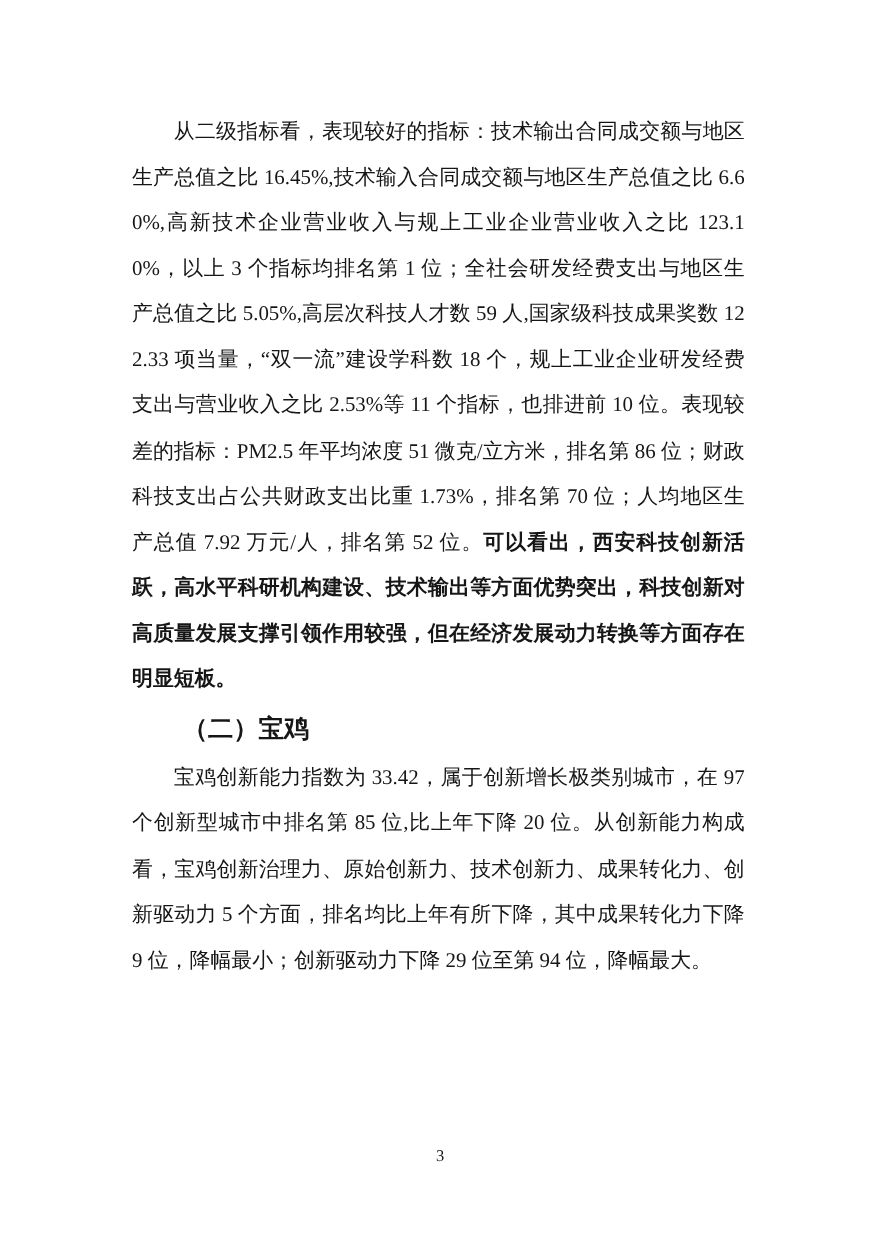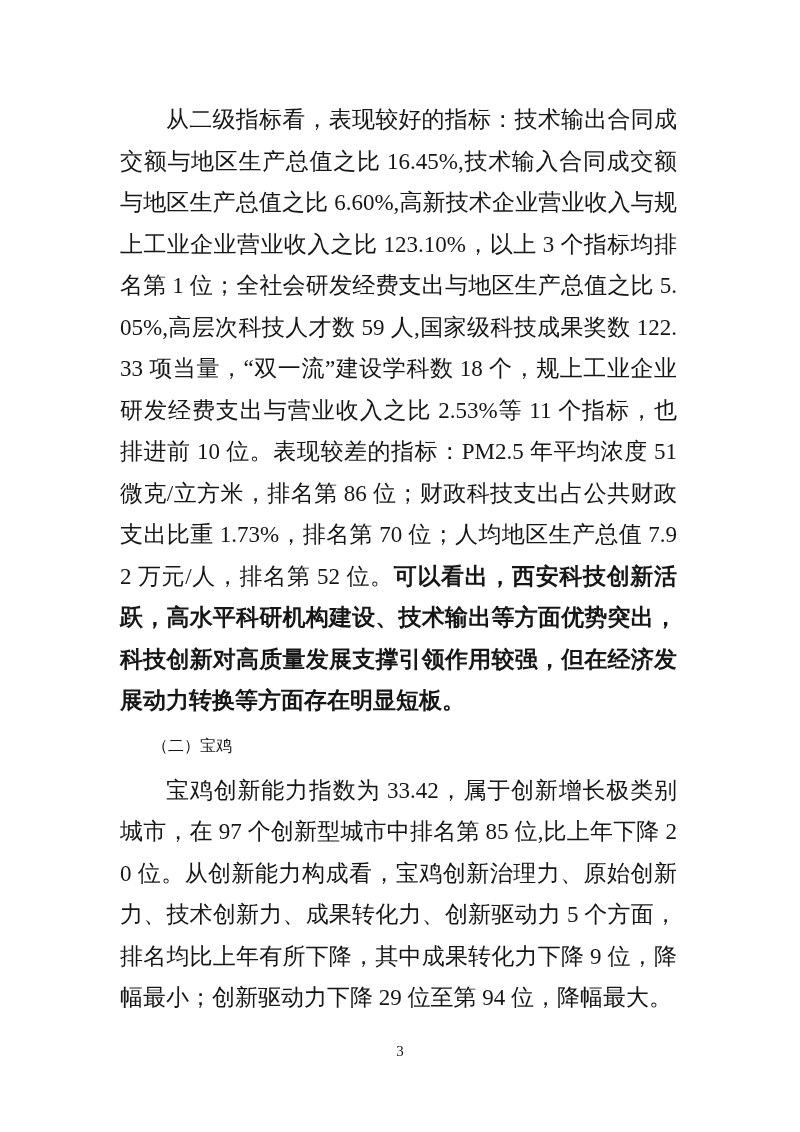--- a/index.html
+++ b/index.html
@@ -21,35 +21,35 @@
     overflow: hidden;
   }
   .content {
     position: absolute;
     left: 120px;
     top: 99px;
     width: 557px;
   }
   .para {
     margin: 0;
-    font-size: 23px;
+    font-size: 19px;
     line-height: 41.5px;
     text-align: justify;
     text-justify: inter-ideograph;
     text-indent: 2em;
     word-break: break-all;
   }
   .para .emph {
     font-weight: 700;
   }
   .section-heading {
     margin: 0;
-    font-size: 16px;
+    font-size: 23px;
     line-height: 48px;
-    font-weight: 400;
+    font-weight: 700;
     text-indent: 2em;
   }
   .footer-page-number {
     position: absolute;
     left: 0;
     right: 0;
     top: 1041px;
     text-align: center;
     font-size: 15px;
     line-height: 20px;

